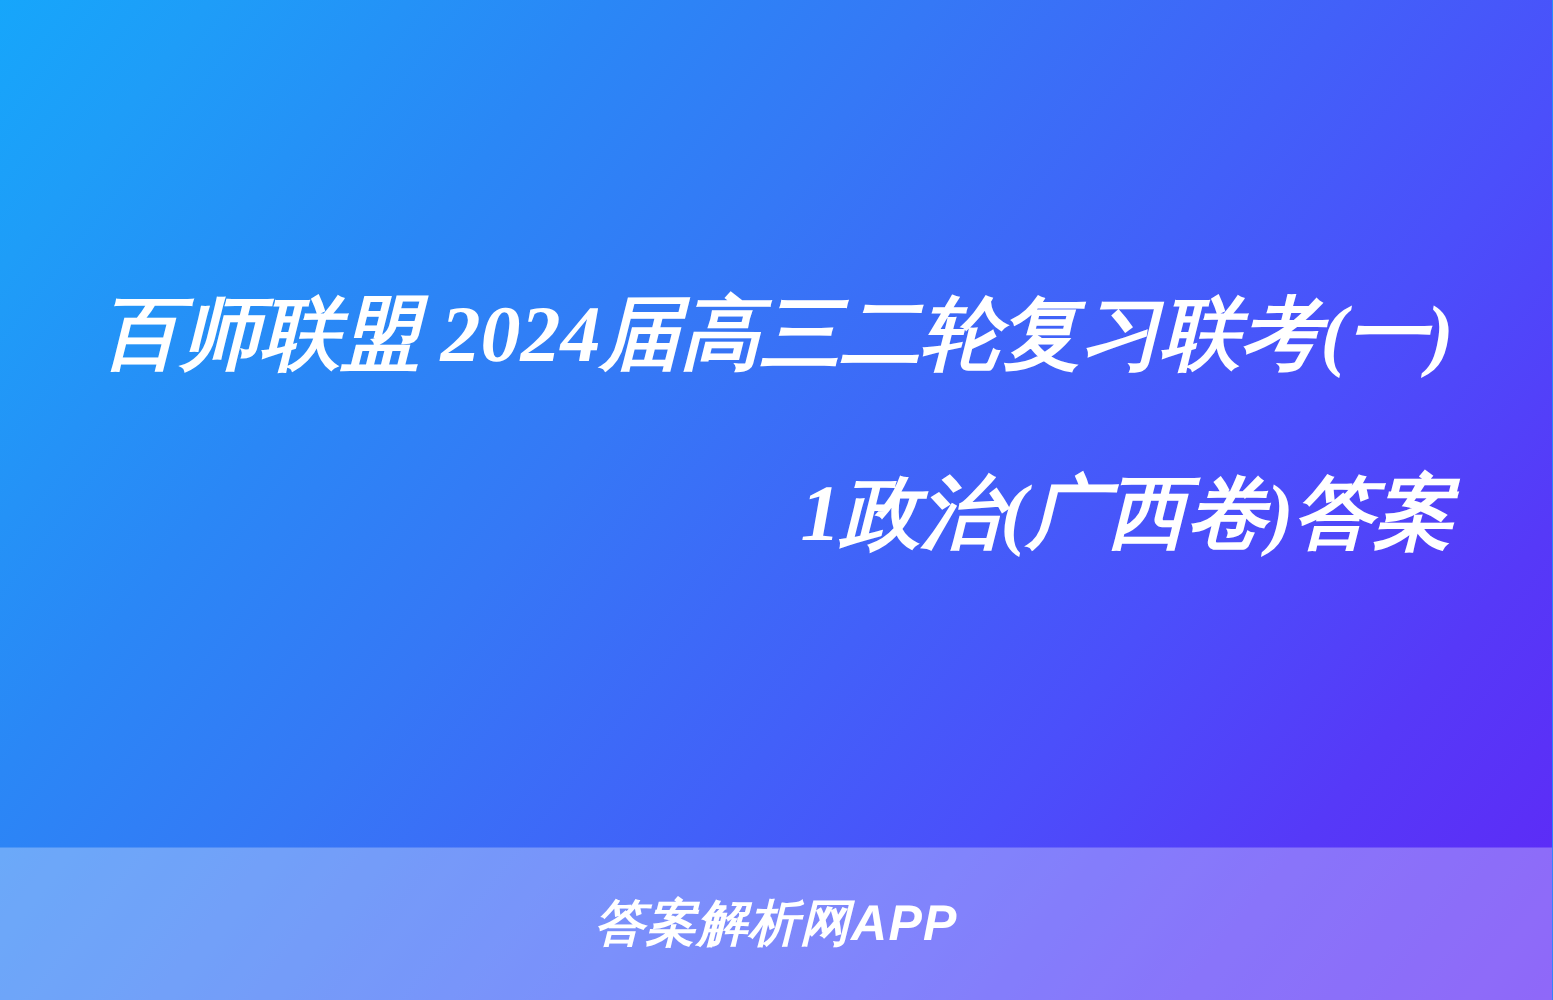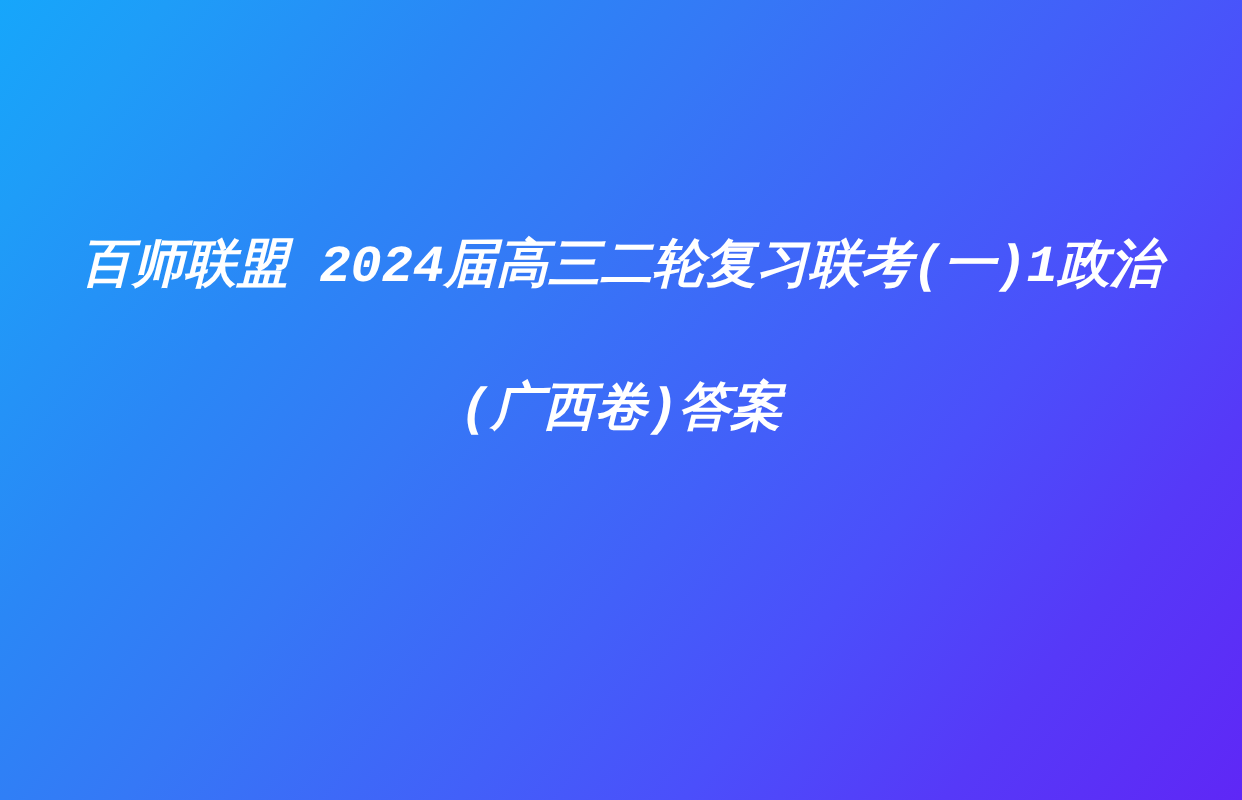--- a/index.html
+++ b/index.html
@@ -43,26 +43,26 @@
     width:1242px;
     height:678px;
     display:flex;
     align-items:center;
     justify-content:center;
     padding:0 74px;
   }
 
   .title {
     width:1084px;
-    text-align:center;
+    text-align:right;
     color:#ffffff;
-    font-family:Liberation Mono, monospace;
+    font-family:Liberation Serif, serif;
     font-weight:700;
     font-style:italic;
-    font-size:52px;
+    font-size:64px;
     line-height:143px;
     letter-spacing:0px;
     word-break:break-all;
     text-rendering:geometricPrecision;
     -webkit-font-smoothing:antialiased;
   }
 
   
   .band {
     position:absolute;
@@ -89,14 +89,17 @@
 </style>
 </head>
 <body>
 
 <div class="poster">
 
   <div class="title-wrap">
     <h1 class="title">百师联盟 2024届高三二轮复习联考(一)1政治(广西卷)答案</h1>
   </div>
 
+  <div class="band">
+    <span class="band-text">答案解析网APP</span>
+  </div>
 
 </div>
 
 </body></html>

